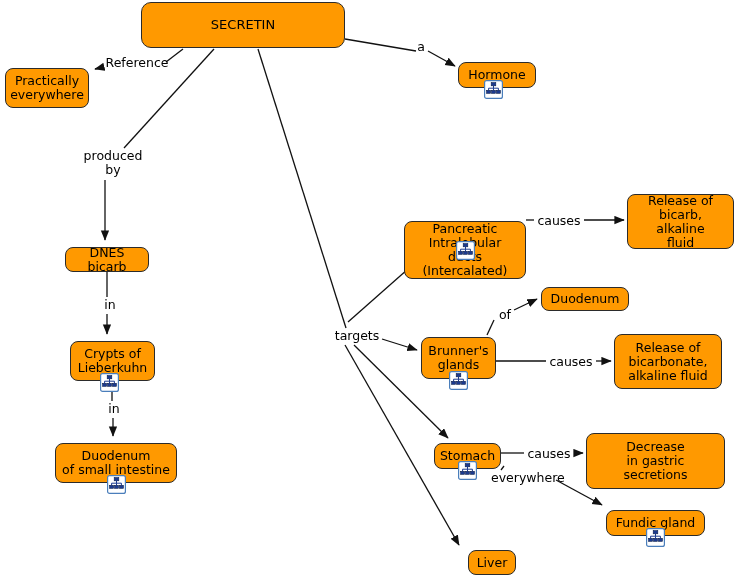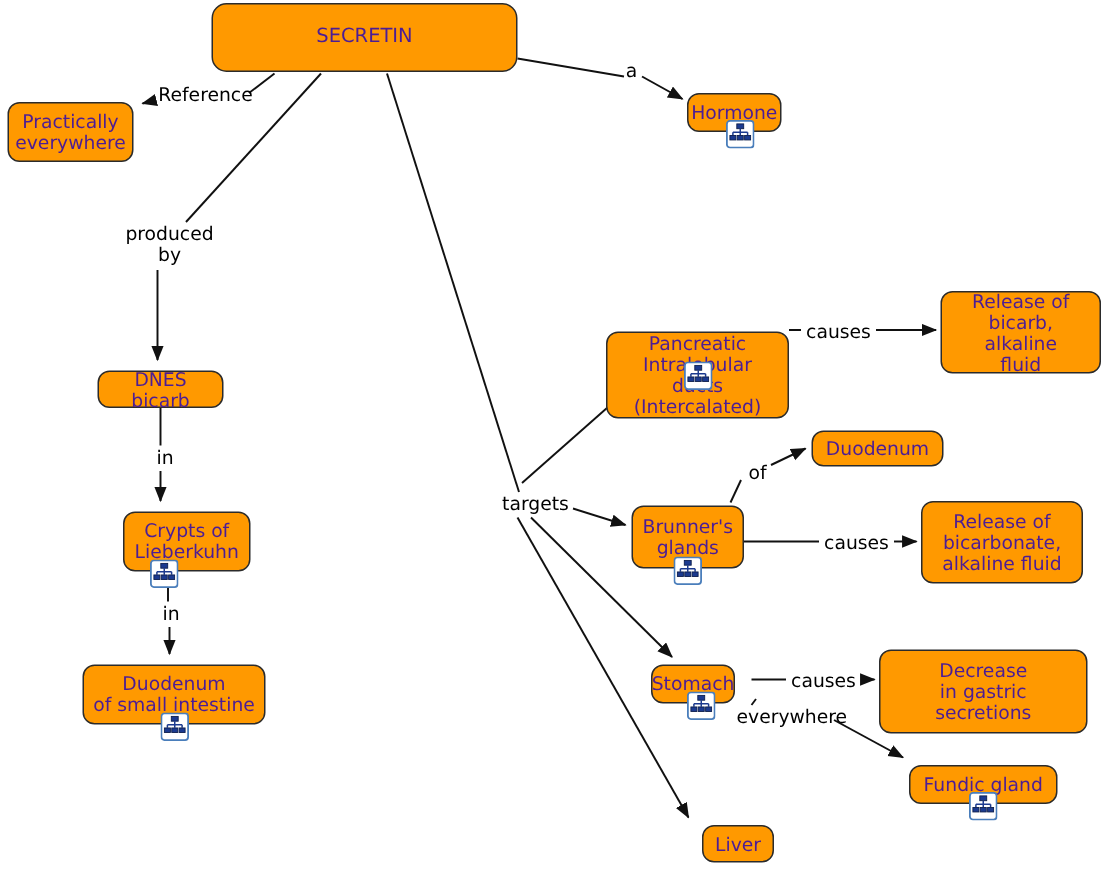--- a/index.html
+++ b/index.html
@@ -22,21 +22,21 @@
     width: 738px;
     height: 579px;
     pointer-events: none;
   }
   .node {
     position: absolute;
     box-sizing: border-box;
     background: #FF9900;
     border: 1.2px solid #2b2b2b;
     border-radius: 8px;
-    color: #4c1d95;
+    color: #000000;
     display: flex;
     align-items: center;
     justify-content: center;
     text-align: center;
     line-height: 1.12;
     font-size: 12.5px;
     padding: 2px 6px;
     white-space: pre-line;
     z-index: 3;
   }
@@ -124,33 +124,33 @@
       <path d="M504,466 L501,470"></path>
 
       <path d="M556,480 L602,505" marker-end="url(#arrow)"></path>
     </g>
   </svg>
 
   <div id="nodes">
       <div class="node big" style="left: 141px; top: 2px; width: 204px; height: 46px;">SECRETIN</div>
       <div class="node" style="left: 5px; top: 68px; width: 84px; height: 40px;">Practically
 everywhere</div>
-      <div class="node" style="left: 458px; top: 62px; width: 63px; height: 26px;">Hormone</div>
+      <div class="node" style="left: 458px; top: 62px; width: 78px; height: 26px;">Hormone</div>
       <div class="cmap-icon" style="left: 484px; top: 80px;">
         <svg viewBox="0 0 19 19" width="19" height="19" xmlns="http://www.w3.org/2000/svg">
           <rect x="0.6" y="0.6" width="17.8" height="17.8" rx="2" ry="2" fill="#ffffff" stroke="#4a7ebb" stroke-width="1.2"></rect>
           <rect x="7.2" y="2.6" width="4.6" height="3.2" fill="#1b3a8f" stroke="#0d1f4d" stroke-width="0.6"></rect>
           <path d="M9.5,5.8 L9.5,8.2 M4.6,8.2 L14.4,8.2 M4.6,8.2 L4.6,10.2 M9.5,8.2 L9.5,10.2 M14.4,8.2 L14.4,10.2" stroke="#1b3a8f" stroke-width="1"></path>
           <rect x="2.6" y="10.3" width="4" height="3" fill="#1b3a8f" stroke="#0d1f4d" stroke-width="0.6"></rect>
           <rect x="7.5" y="10.3" width="4" height="3" fill="#1b3a8f" stroke="#0d1f4d" stroke-width="0.6"></rect>
           <rect x="12.4" y="10.3" width="4" height="3" fill="#1b3a8f" stroke="#0d1f4d" stroke-width="0.6"></rect>
         </svg>
       </div>
       <div class="node" style="left: 65px; top: 247px; width: 84px; height: 25px;">DNES bicarb</div>
-      <div class="node" style="left: 82px; top: 341px; width: 85px; height: 40px;">Crypts of
+      <div class="node" style="left: 70px; top: 341px; width: 85px; height: 40px;">Crypts of
 Lieberkuhn</div>
       <div class="cmap-icon" style="left: 100px; top: 373px;">
         <svg viewBox="0 0 19 19" width="19" height="19" xmlns="http://www.w3.org/2000/svg">
           <rect x="0.6" y="0.6" width="17.8" height="17.8" rx="2" ry="2" fill="#ffffff" stroke="#4a7ebb" stroke-width="1.2"></rect>
           <rect x="7.2" y="2.6" width="4.6" height="3.2" fill="#1b3a8f" stroke="#0d1f4d" stroke-width="0.6"></rect>
           <path d="M9.5,5.8 L9.5,8.2 M4.6,8.2 L14.4,8.2 M4.6,8.2 L4.6,10.2 M9.5,8.2 L9.5,10.2 M14.4,8.2 L14.4,10.2" stroke="#1b3a8f" stroke-width="1"></path>
           <rect x="2.6" y="10.3" width="4" height="3" fill="#1b3a8f" stroke="#0d1f4d" stroke-width="0.6"></rect>
           <rect x="7.5" y="10.3" width="4" height="3" fill="#1b3a8f" stroke="#0d1f4d" stroke-width="0.6"></rect>
           <rect x="12.4" y="10.3" width="4" height="3" fill="#1b3a8f" stroke="#0d1f4d" stroke-width="0.6"></rect>
         </svg>
@@ -192,21 +192,21 @@
           <rect x="7.2" y="2.6" width="4.6" height="3.2" fill="#1b3a8f" stroke="#0d1f4d" stroke-width="0.6"></rect>
           <path d="M9.5,5.8 L9.5,8.2 M4.6,8.2 L14.4,8.2 M4.6,8.2 L4.6,10.2 M9.5,8.2 L9.5,10.2 M14.4,8.2 L14.4,10.2" stroke="#1b3a8f" stroke-width="1"></path>
           <rect x="2.6" y="10.3" width="4" height="3" fill="#1b3a8f" stroke="#0d1f4d" stroke-width="0.6"></rect>
           <rect x="7.5" y="10.3" width="4" height="3" fill="#1b3a8f" stroke="#0d1f4d" stroke-width="0.6"></rect>
           <rect x="12.4" y="10.3" width="4" height="3" fill="#1b3a8f" stroke="#0d1f4d" stroke-width="0.6"></rect>
         </svg>
       </div>
       <div class="node" style="left: 614px; top: 334px; width: 108px; height: 55px;">Release of
 bicarbonate,
 alkaline fluid</div>
-      <div class="node" style="left: 434px; top: 443px; width: 56px; height: 26px; text-align: right;">Stomach</div>
+      <div class="node" style="left: 434px; top: 443px; width: 67px; height: 26px; text-align: right;">Stomach</div>
       <div class="cmap-icon" style="left: 458px; top: 461px;">
         <svg viewBox="0 0 19 19" width="19" height="19" xmlns="http://www.w3.org/2000/svg">
           <rect x="0.6" y="0.6" width="17.8" height="17.8" rx="2" ry="2" fill="#ffffff" stroke="#4a7ebb" stroke-width="1.2"></rect>
           <rect x="7.2" y="2.6" width="4.6" height="3.2" fill="#1b3a8f" stroke="#0d1f4d" stroke-width="0.6"></rect>
           <path d="M9.5,5.8 L9.5,8.2 M4.6,8.2 L14.4,8.2 M4.6,8.2 L4.6,10.2 M9.5,8.2 L9.5,10.2 M14.4,8.2 L14.4,10.2" stroke="#1b3a8f" stroke-width="1"></path>
           <rect x="2.6" y="10.3" width="4" height="3" fill="#1b3a8f" stroke="#0d1f4d" stroke-width="0.6"></rect>
           <rect x="7.5" y="10.3" width="4" height="3" fill="#1b3a8f" stroke="#0d1f4d" stroke-width="0.6"></rect>
           <rect x="12.4" y="10.3" width="4" height="3" fill="#1b3a8f" stroke="#0d1f4d" stroke-width="0.6"></rect>
         </svg>
       </div>

